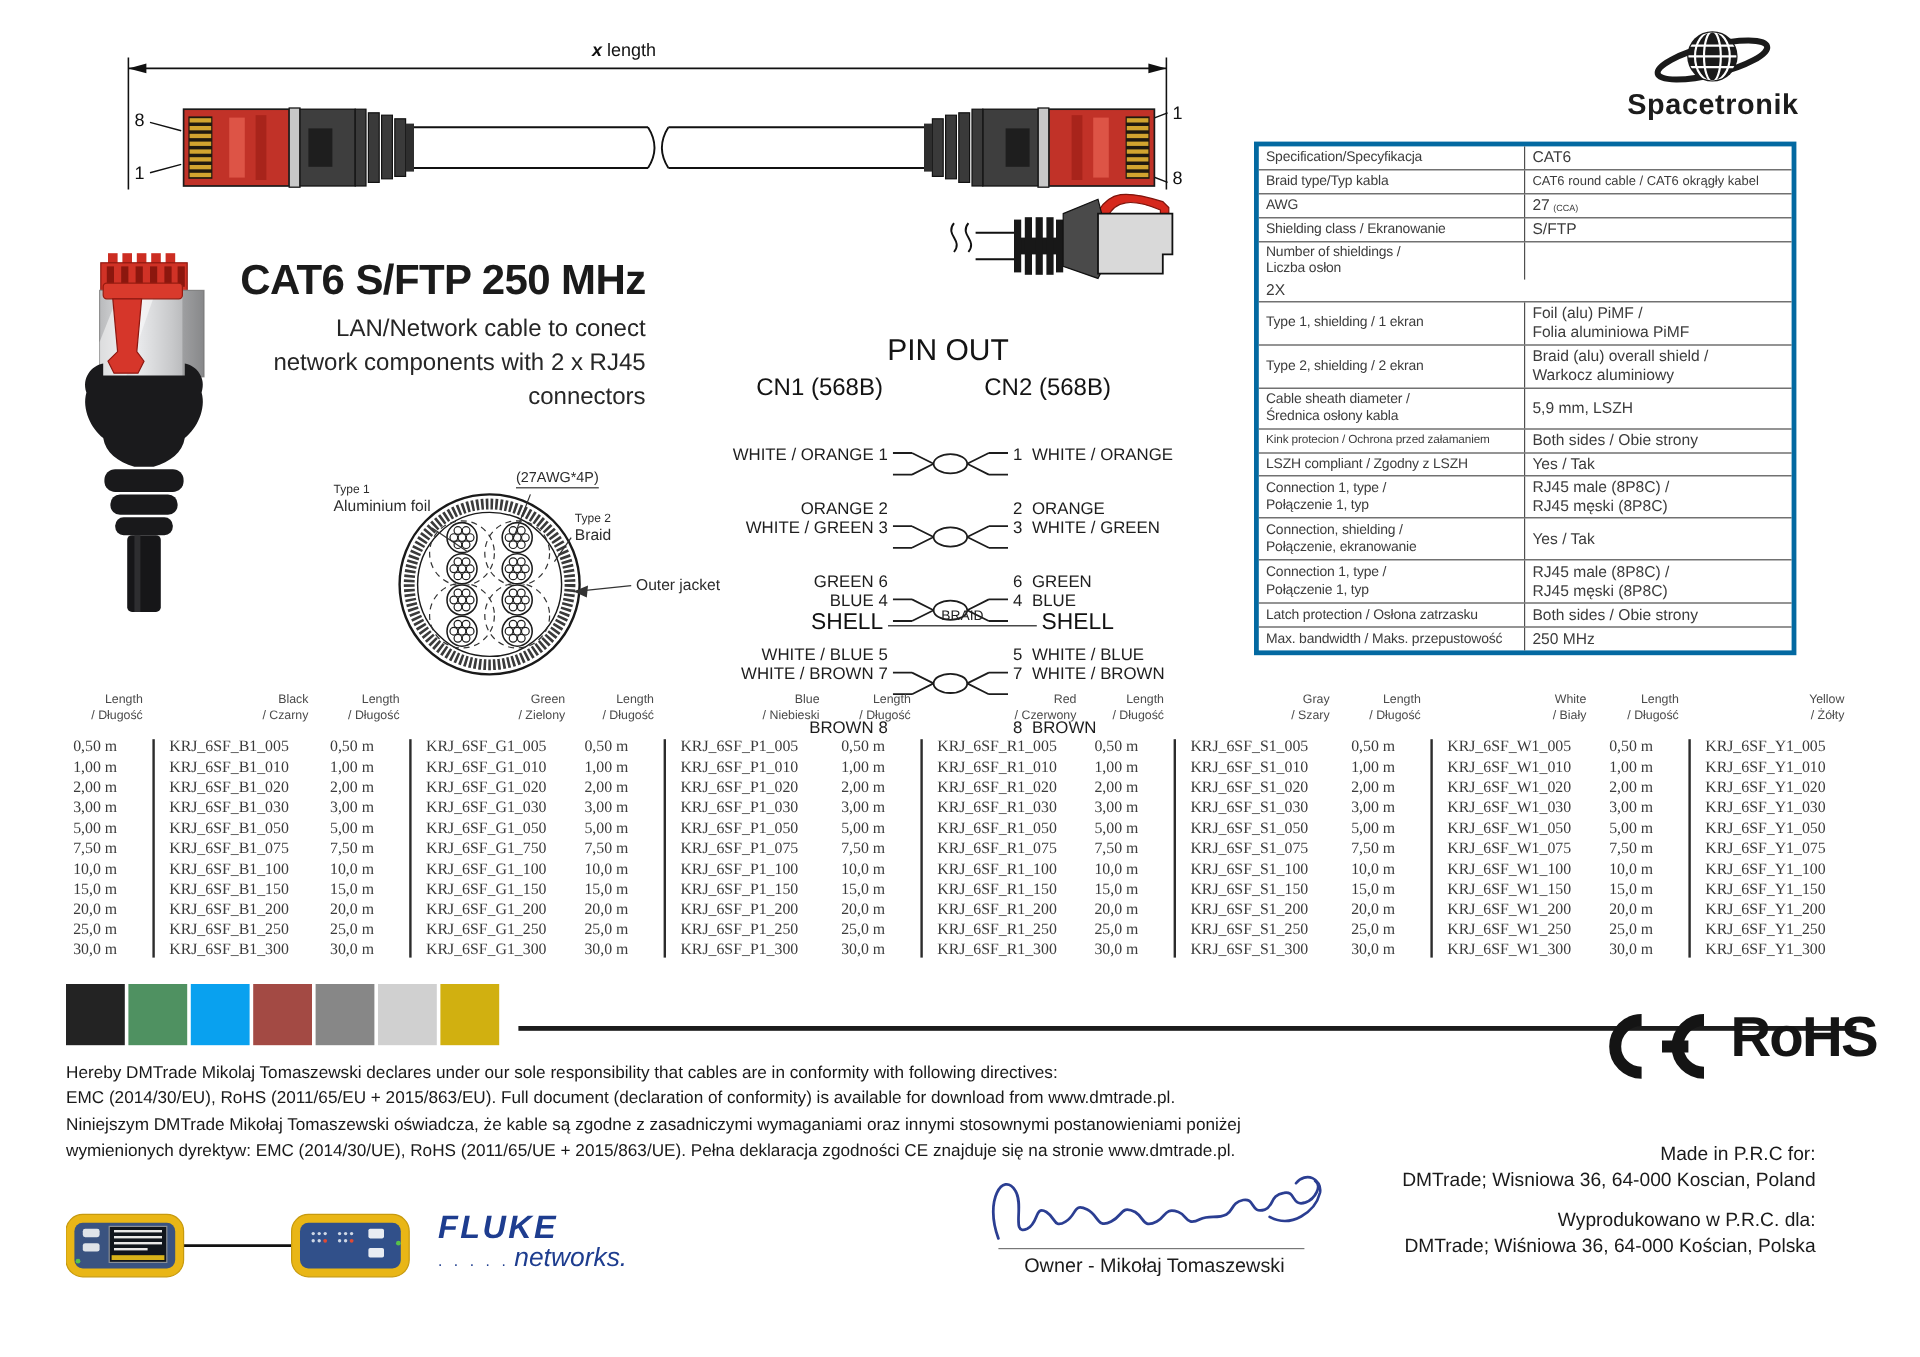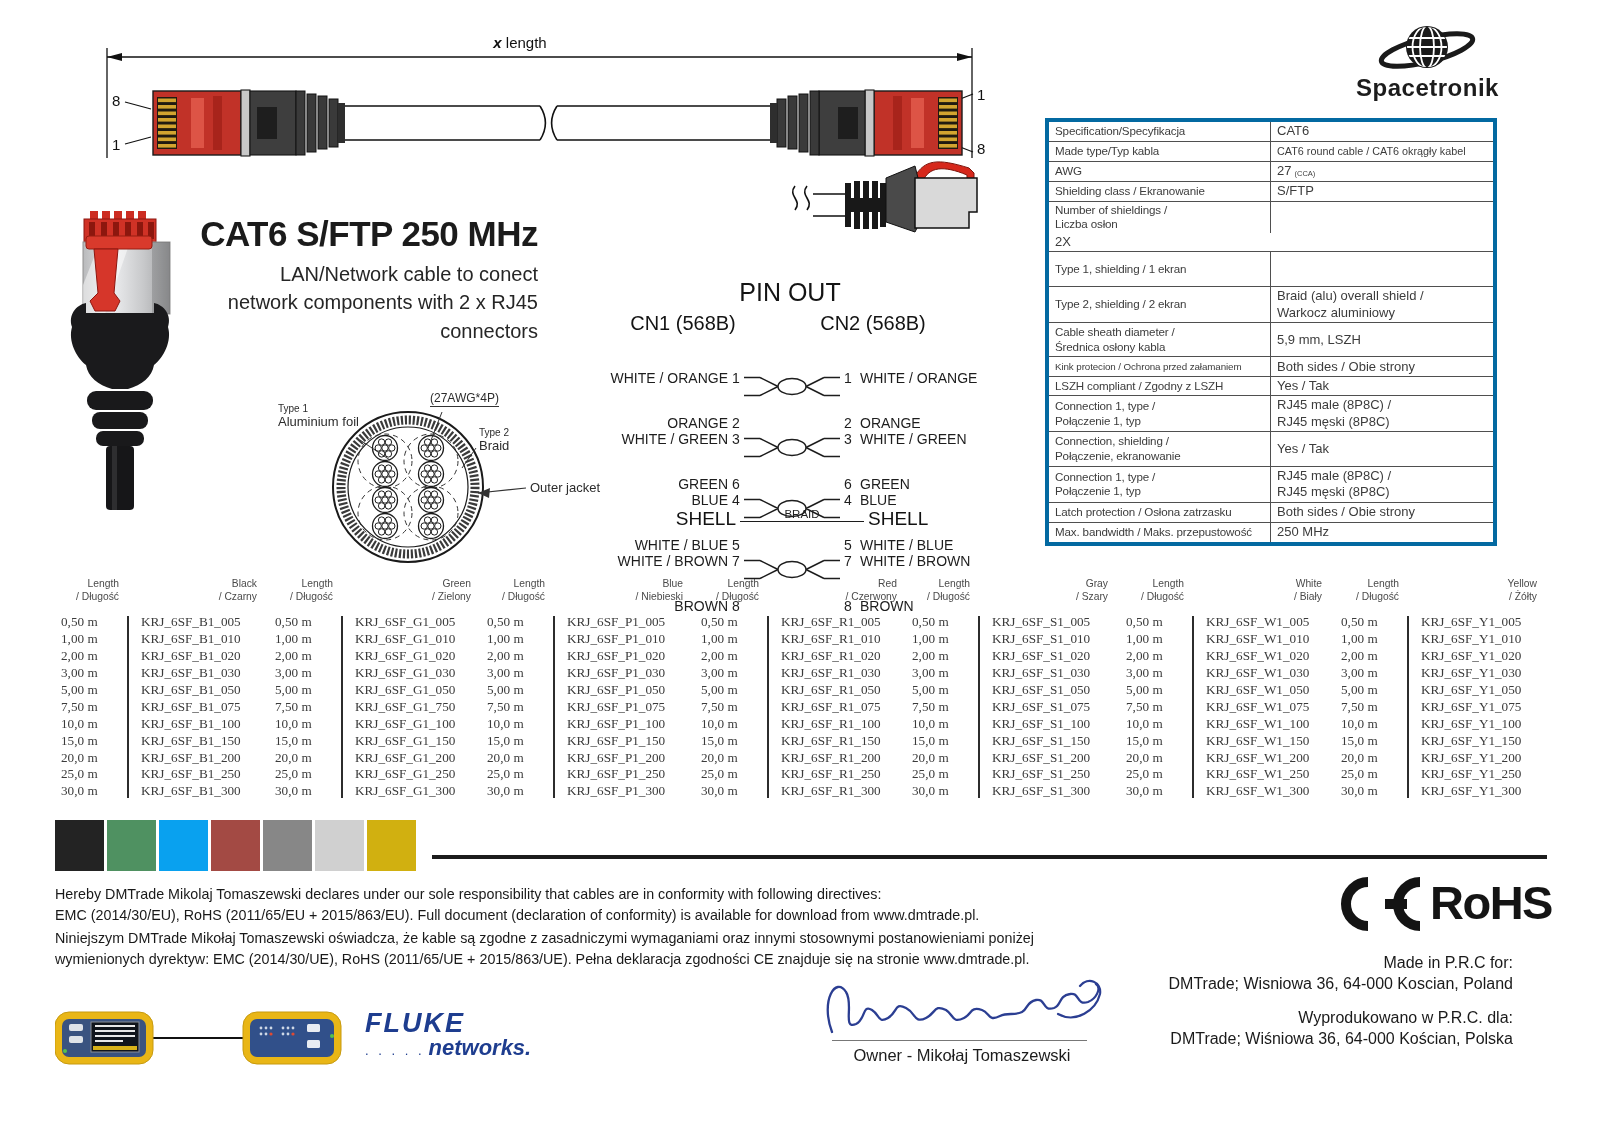--- a/index.html
+++ b/index.html
@@ -74,32 +74,32 @@
   #swatch-row{position:absolute;left:55px;top:820px;display:flex;gap:3px;}
   .swatch{width:49px;height:51px;}
   #swatch-line{position:absolute;left:432px;top:855px;width:1115px;height:4px;background:#1c1c1c;}
 
   
   .decl{position:absolute;left:55px;width:1040px;font-size:14.3px;line-height:1.5;color:#191919;white-space:pre-line;}
   #decl-en{top:884px;}
   #decl-pl{top:928px;}
 
   
-  #ce-rohs{position:absolute;left:1322px;top:872px;display:flex;align-items:center;gap:4px;}
+  #ce-rohs{position:absolute;left:1322px;top:840px;display:flex;align-items:flex-start;gap:16px;}
   #rohs-text{font-size:47px;font-weight:800;letter-spacing:-1.5px;color:#141414;line-height:1;padding-bottom:2px;}
   .addr{position:absolute;right:87px;text-align:right;font-size:16px;line-height:1.3;color:#1a1a1a;white-space:pre-line;}
   #addr-en{top:953px;}
   #addr-pl{top:1008px;}
 
   
   #fluke-logo{position:absolute;left:365px;top:1010px;width:170px;color:#1e3d8f;}
   #fluke-line1{font-size:27px;font-weight:800;font-style:italic;letter-spacing:2px;line-height:1;}
   #fluke-line2-row{display:flex;align-items:flex-end;}
   #fluke-dots{font-size:13px;letter-spacing:3px;line-height:1;padding-bottom:2px;}
-  #fluke-line2{font-size:22px;font-style:italic;font-weight:700;line-height:1;margin-left:4px;}
+  #fluke-line2{font-size:22px;font-style:italic;font-weight:400;line-height:1;margin-left:4px;}
 
   
   #sig-line{position:absolute;left:832px;top:1040px;width:255px;border-top:1.5px solid #777;}
   #owner-text{position:absolute;left:812px;top:1046px;width:300px;text-align:center;font-size:16.5px;color:#1c1c1c;}
 </style>
 </head>
 <body>
 
 <div id="canvas">
 
@@ -454,38 +454,40 @@
     </div>
     <div class="shell-label">SHELL</div>
   </div>
 
   <div id="spec-table">
       <div class="spec-row" style="min-height: 19px;">
         <div class="spec-label">Specification/Specyfikacja</div>
         <div class="spec-value">CAT6</div>
       </div>
       <div class="spec-row" style="min-height: 19px;">
-        <div class="spec-label">Made type/Typ kabla</div>
+        <div class="spec-label">Braid type/Typ kabla</div>
         <div class="spec-value val-small">CAT6 round cable / CAT6 okrągły kabel</div>
       </div>
       <div class="spec-row" style="min-height: 19px;">
         <div class="spec-label">AWG</div>
         <div class="spec-value">27<span class="val-note">(CCA)</span></div>
       </div>
       <div class="spec-row" style="min-height: 19px;">
         <div class="spec-label">Shielding class / Ekranowanie</div>
         <div class="spec-value">S/FTP</div>
       </div>
       <div class="spec-row" style="min-height: 33px; flex-direction: column;">
         <div class="spec-label">Number of shieldings /
 Liczba osłon</div>
         <div class="spec-value">2X</div>
       </div>
       <div class="spec-row" style="min-height: 34px;">
         <div class="spec-label">Type 1, shielding / 1 ekran</div>
+        <div class="spec-value">Foil (alu) PiMF /
+Folia aluminiowa PiMF</div>
       </div>
       <div class="spec-row" style="min-height: 35px;">
         <div class="spec-label">Type 2, shielding / 2 ekran</div>
         <div class="spec-value">Braid (alu) overall shield /
 Warkocz aluminiowy</div>
       </div>
       <div class="spec-row" style="min-height: 33px;">
         <div class="spec-label">Cable sheath diameter /
 Średnica osłony kabla</div>
         <div class="spec-value">5,9 mm, LSZH</div>

